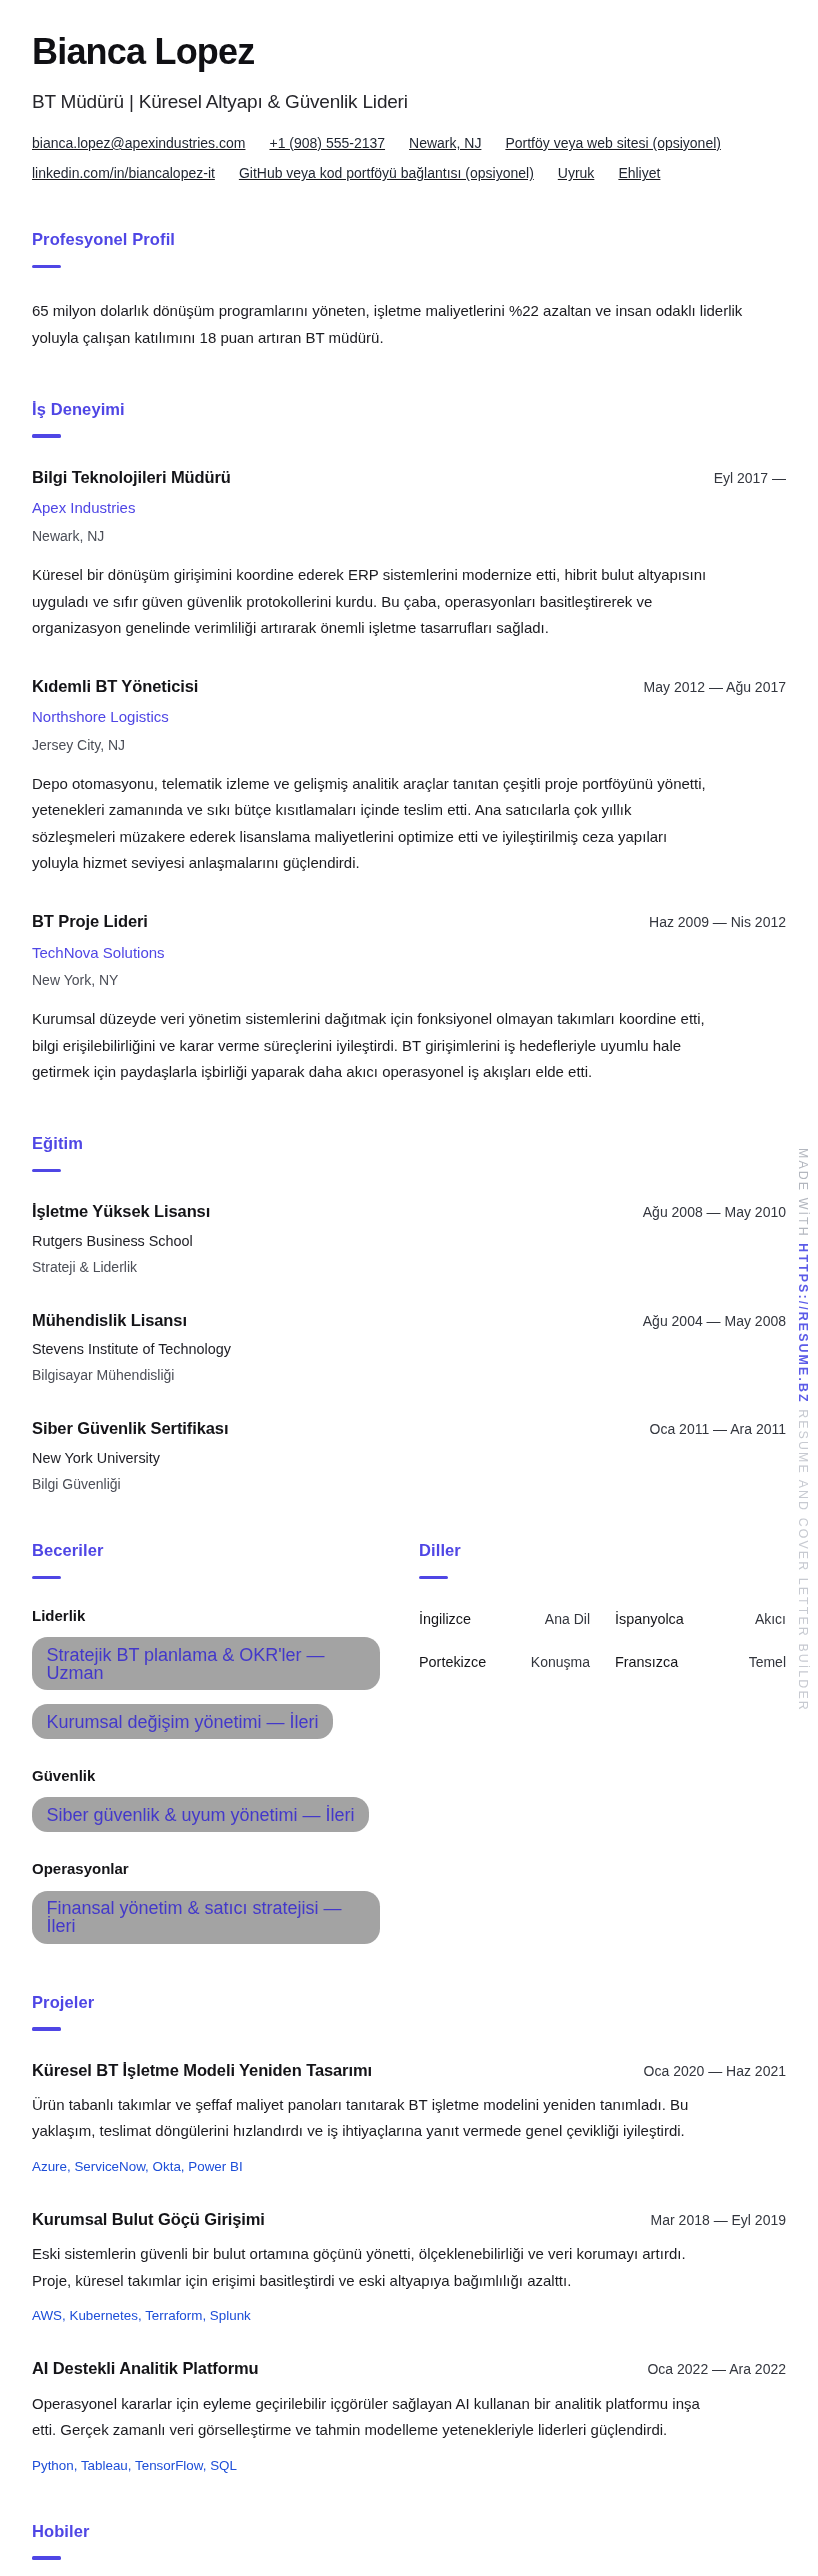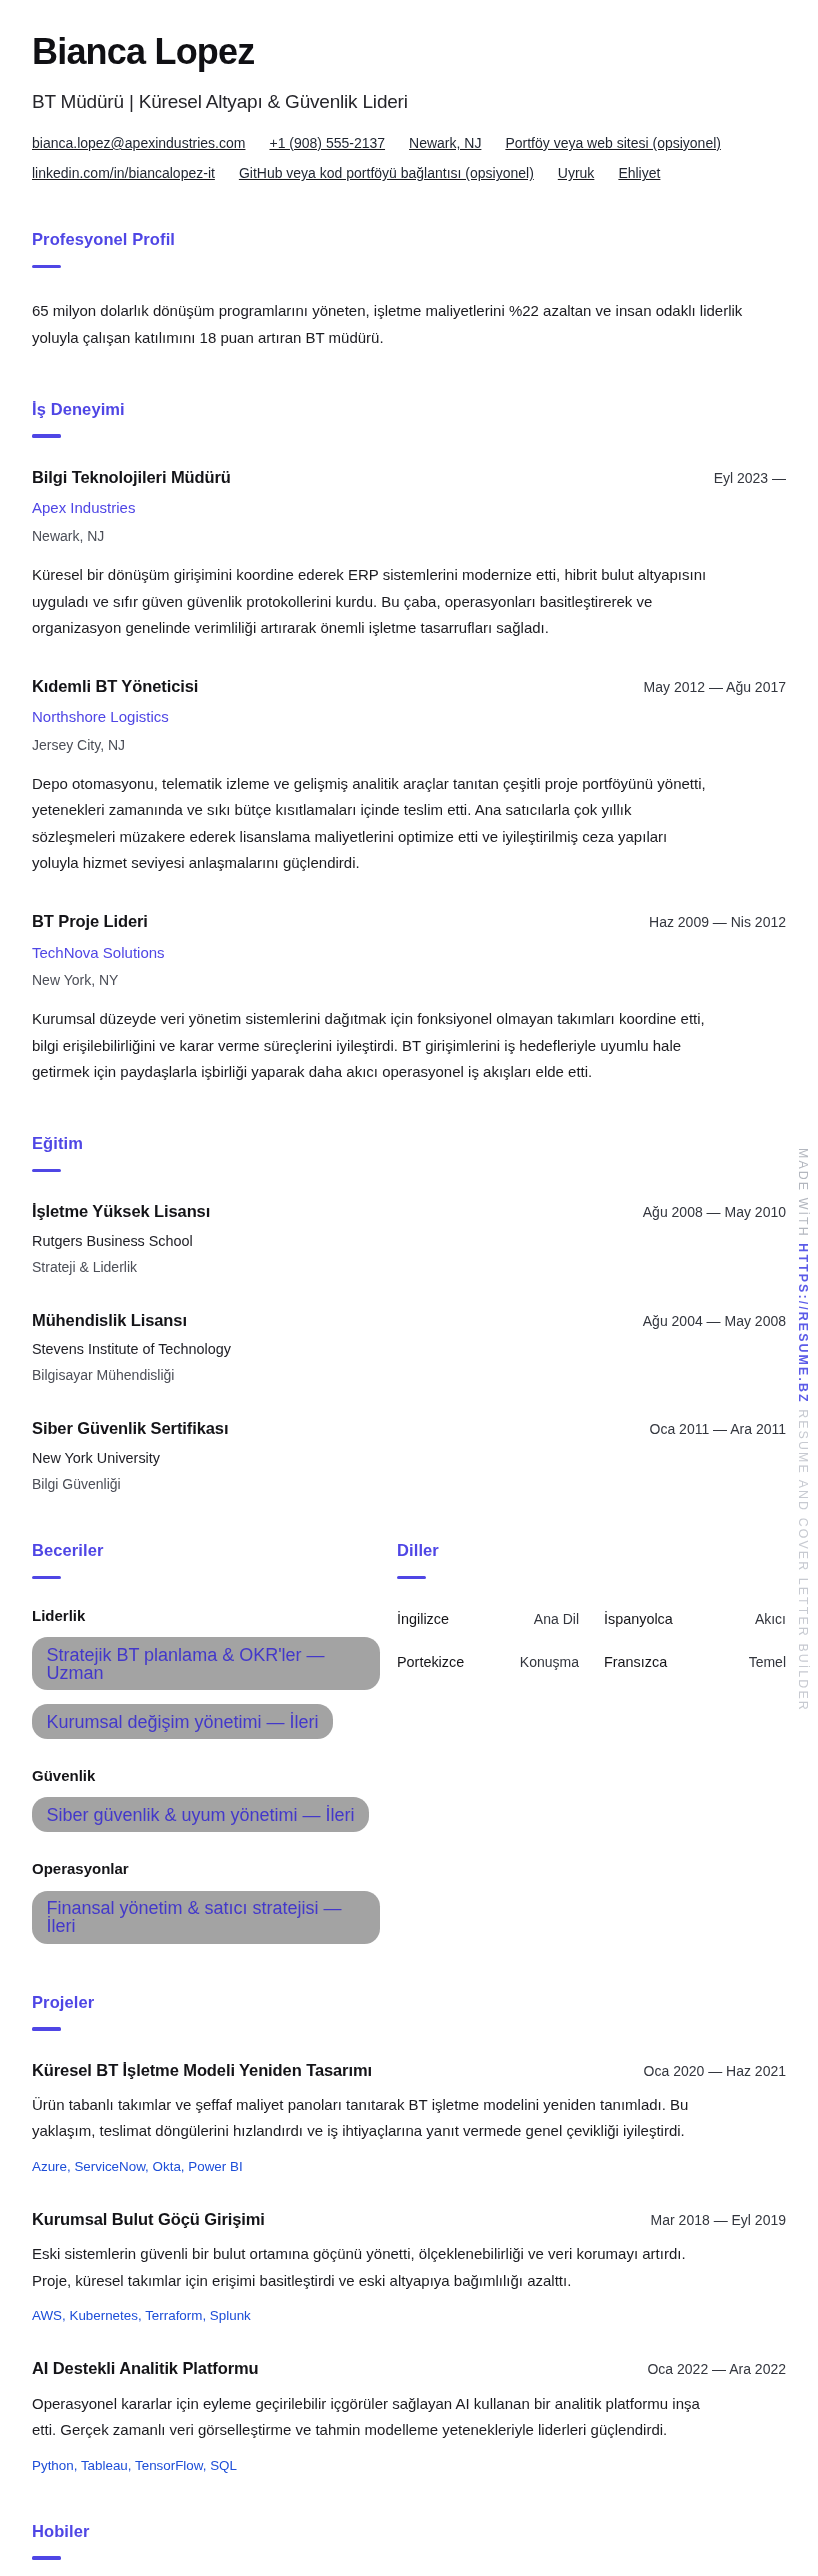--- a/index.html
+++ b/index.html
@@ -102,21 +102,21 @@
     font-size: 15px;
     line-height: 1.75;
     color: #1b1b20;
     max-width: 685px;
   }
   .school { margin-top: 11.3px; font-size: 14.4px; color: #202027; }
   .field  { margin-top: 10.3px; font-size: 14px; color: #4b4e57; }
   .tech   { margin-top: 14.4px; font-size: 13.4px; color: #1d4ed8; }
 
   
-  .two-col { display: flex; gap: 17px; margin-top: 49px; }
+  .two-col { display: flex; gap: 39px; margin-top: 49px; }
   .col-skills { width: 348px; flex: 0 0 auto; }
   .col-langs  { flex: 1 1 auto; }
 
   .skill-group-label {
     margin-top: 28px;
     font-size: 15px;
     font-weight: 700;
     color: #141418;
   }
   .pill {
@@ -201,21 +201,21 @@
   </section>
 
   <section>
     <h2 class="section-title">İş Deneyimi</h2>
     <div class="rule"></div>
     <div class="section-body">
 
       <article class="item">
         <div class="item-head">
           <div class="item-title">Bilgi Teknolojileri Müdürü</div>
-          <div class="item-date">Eyl 2023 —</div>
+          <div class="item-date">Eyl 2017 —</div>
         </div>
         <div class="company">Apex Industries</div>
         <div class="location">Newark, NJ</div>
         <p class="desc">Küresel bir dönüşüm girişimini koordine ederek ERP sistemlerini modernize etti, hibrit bulut altyapısını uyguladı ve sıfır güven güvenlik protokollerini kurdu. Bu çaba, operasyonları basitleştirerek ve organizasyon genelinde verimliliği artırarak önemli işletme tasarrufları sağladı.</p>
       </article>
 
       <article class="item">
         <div class="item-head">
           <div class="item-title">Kıdemli BT Yöneticisi</div>
           <div class="item-date">May 2012 — Ağu 2017</div>

